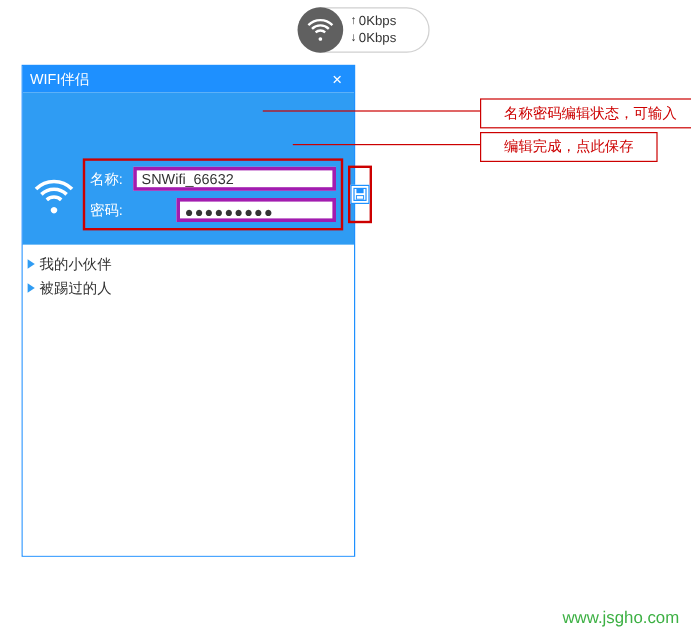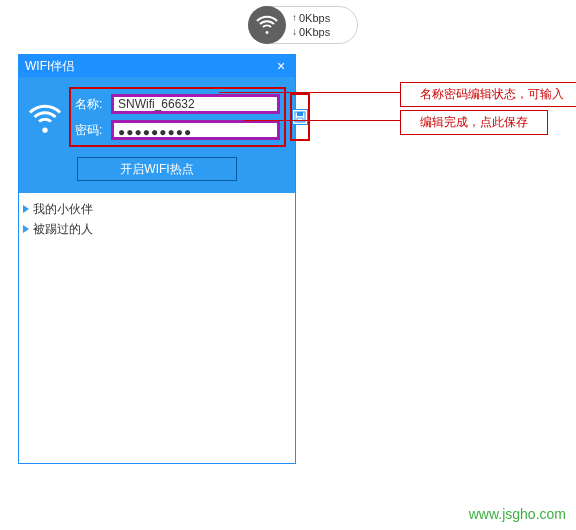--- a/index.html
+++ b/index.html
@@ -80,41 +80,42 @@
       background: #2f9cf3;
       padding: 10px 8px 12px 8px;
       display: flex;
       flex-direction: column;
       align-items: center;
     }
     .header-row {
       display: flex;
       align-items: center;
       width: 100%;
+      margin-top: 45px;
     }
     .wifi-big-icon {
       width: 44px;
       height: 44px;
       display: flex;
       align-items: center;
       justify-content: center;
       margin-right: 6px;
     }
     .form-area {
       flex: 1;
       border: 2px solid #c00;
       padding: 4px 4px;
     }
     .form-line {
       display: flex;
       align-items: center;
       margin-bottom: 4px;
       height: 22px;
     }
-    .form-line:last-child { margin-bottom: 0; }
+    .form-line:last-child { margin-bottom: 0; gap: 36px; }
     .form-label {
       color: #fff;
       font-size: 12px;
       width: 36px;
     }
     .form-input {
       flex: 1;
       height: 20px;
       border: 3px solid #a21caf;
       background: #fff;
@@ -281,23 +282,20 @@
         <div class="save-icon">
           <svg width="12" height="12" viewBox="0 0 12 12">
             <rect x="1" y="1" width="10" height="10" fill="none" stroke="#1e90ff" stroke-width="1"></rect>
             <rect x="3" y="1" width="6" height="4" fill="#1e90ff"></rect>
             <rect x="3" y="7" width="6" height="3" fill="none" stroke="#1e90ff" stroke-width="0.8"></rect>
           </svg>
         </div>
       </div>
     </div>
 
-    <button class="start-btn">
-      <span>开启WIFI热点</span>
-    </button>
   </div>
 
   <div class="list-area">
     <div class="list-item">
       <span class="triangle"></span>
       <span>我的小伙伴</span>
     </div>
     <div class="list-item">
       <span class="triangle"></span>
       <span>被踢过的人</span>

